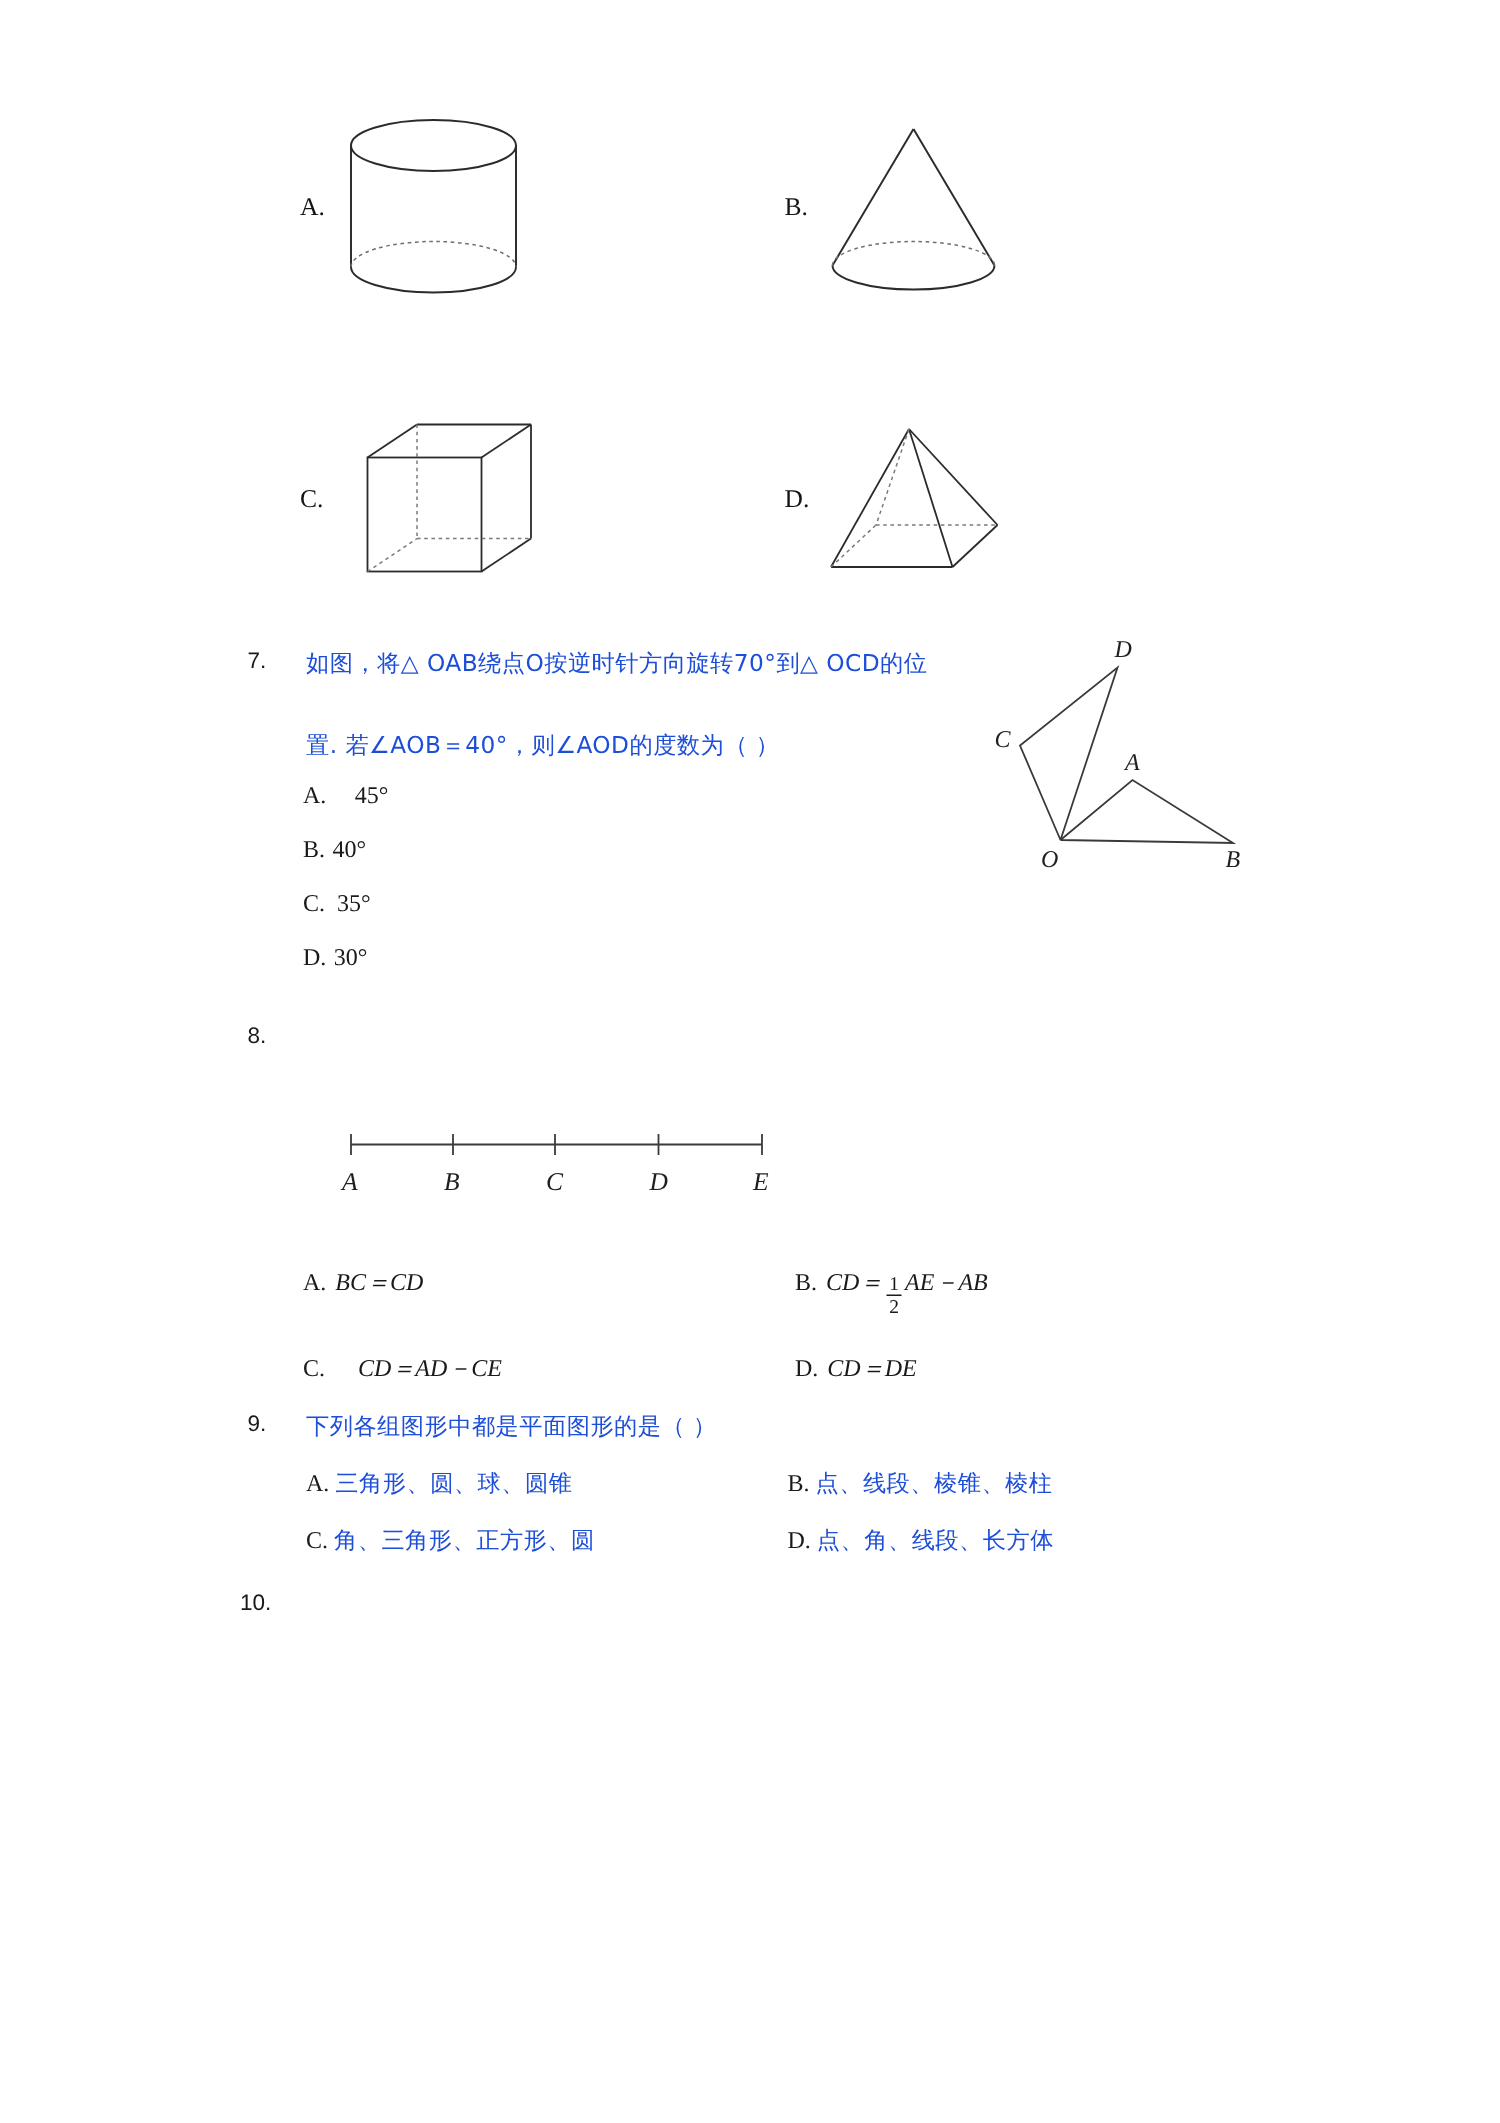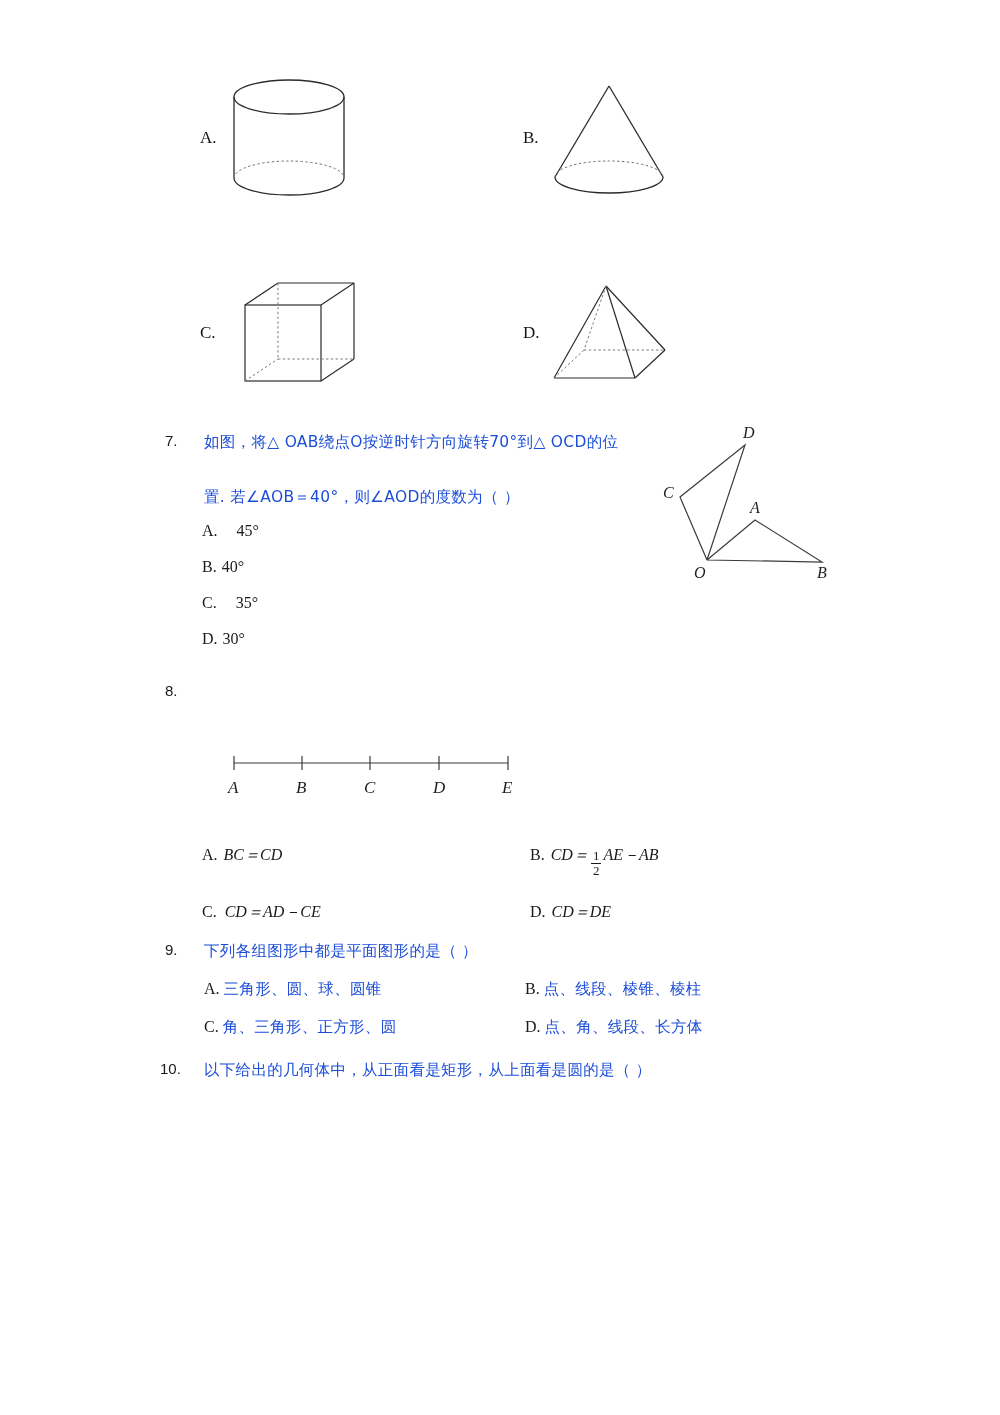--- a/index.html
+++ b/index.html
@@ -150,21 +150,21 @@
     <div class="row" style="height:36px;">
       <span class="opt-letter">A.</span>
       <span class="mathup" style="margin-left:19px;">45°</span>
     </div>
     <div class="row" style="height:36px;">
       <span class="opt-letter">B.</span>
       <span class="mathup" style="margin-left:5px;">40°</span>
     </div>
     <div class="row" style="height:36px;">
       <span class="opt-letter">C.</span>
-      <span class="mathup" style="margin-left:19px;">35°</span>
+      <span class="mathup" style="margin-left:8px;">35°</span>
     </div>
     <div class="row" style="height:36px;">
       <span class="opt-letter">D.</span>
       <span class="mathup" style="margin-left:5px;">30°</span>
     </div>
   </div>
 
   <div class="abs" style="left:660px;top:418px;">
     <svg width="200" height="175" viewBox="0 0 200 175">
 
@@ -208,21 +208,21 @@
     <span class="mathit" style="margin-left:6px;">CD＝</span>
     <span class="frac">
       <span class="num">1</span>
       <span class="den">2</span>
     </span>
     <span class="mathit">AE－AB</span>
   </div>
 
   <div class="abs row" style="left:202px;top:902px;">
     <span class="opt-letter">C.</span>
-    <span class="mathit" style="margin-left:8px;">CD＝AD－CE</span>
+    <span class="mathit" style="margin-left:22px;">CD＝AD－CE</span>
   </div>
 
   <div class="abs row" style="left:530px;top:902px;">
     <span class="opt-letter">D.</span>
     <span class="mathit" style="margin-left:6px;">CD＝DE</span>
   </div>
 
   <div class="abs qnum" style="left:165px;top:941px;">9.</div>
   <div class="abs cn" style="left:204px;top:941px;">下列各组图形中都是平面图形的是（  ）</div>
 
@@ -237,15 +237,14 @@
   <div class="abs row" style="left:204px;top:1017px;">
     <span class="opt-letter">C.</span>
     <span class="cn" style="margin-left:4px;">角、三角形、正方形、圆</span>
   </div>
   <div class="abs row" style="left:525px;top:1017px;">
     <span class="opt-letter">D.</span>
     <span class="cn" style="margin-left:4px;">点、角、线段、长方体</span>
   </div>
 
   <div class="abs qnum" style="left:160px;top:1060px;">10.</div>
-  <div class="abs cn" style="left:204px;top:1060px;">以下给出的几何体中，从正面看是矩形，从上面看是圆的是（  ）</div>
 
 </div>
 
 </body></html>

